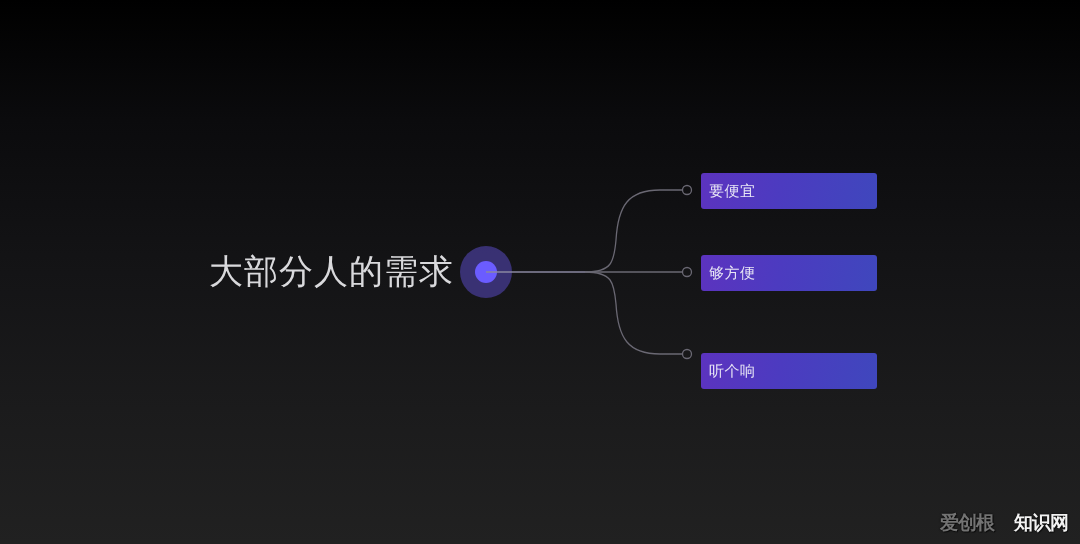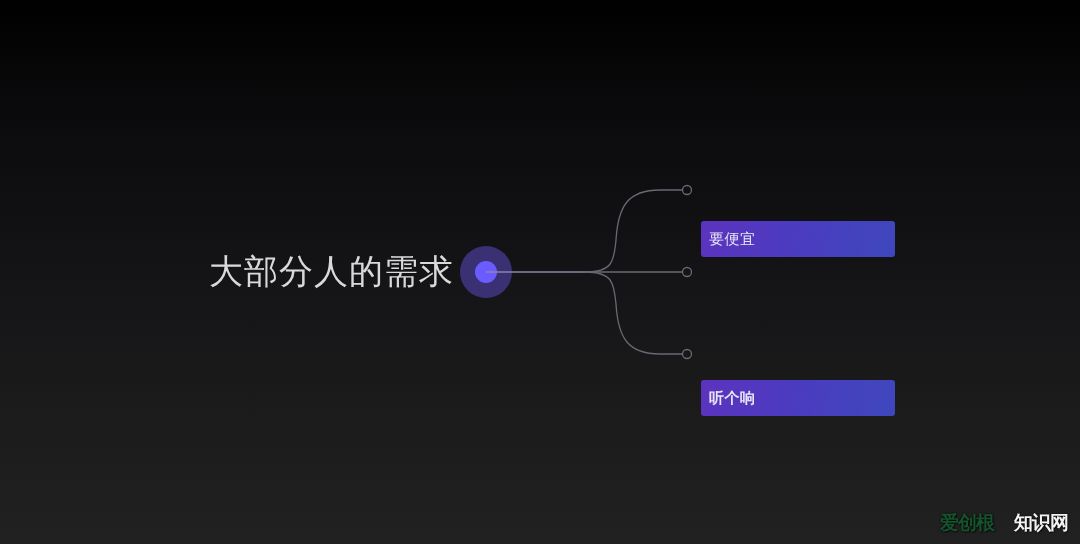--- a/index.html
+++ b/index.html
@@ -33,42 +33,41 @@
     svg.connectors {
       position: absolute;
       left: 0;
       top: 0;
       width: 1080px;
       height: 544px;
     }
     .branch-box {
       position: absolute;
       left: 701px;
-      width: 194px;
+      width: 176px;
       height: 36px;
       border-radius: 3px;
       background: linear-gradient(100deg, #5c33bf 0%, #4c3bc0 45%, #3f47bd 100%);
       color: #e8e6f5;
       font-size: 15px;
       line-height: 36px;
       padding-left: 8px;
       box-sizing: border-box;
       letter-spacing: 0.5px;
-      margin-top: 48px;
     }
     .watermark {
       position: absolute;
       right: 12px;
       bottom: 8px;
       font-size: 19px;
       font-weight: bold;
       letter-spacing: -1px;
       text-shadow: 0 0 2px #000, 1px 1px 0 #111;
     }
-    .watermark .wm-a { color: #14532d; }
+    .watermark .wm-a { color: #737373; }
     .watermark .wm-b { color: #f2f2f2; margin-left: 20px; }
   </style>
 </head>
 <body>
 
 <div class="stage">
 
   <svg class="connectors" viewBox="0 0 1080 544">
 
     <circle cx="486" cy="272" r="26" fill="#3b3378" opacity="0.95"></circle>
@@ -85,21 +84,24 @@
     <circle cx="687" cy="190" r="4.5" fill="none" stroke="#6a6873" stroke-width="1.3"></circle>
     <circle cx="687" cy="272" r="4.5" fill="none" stroke="#6a6873" stroke-width="1.3"></circle>
     <circle cx="687" cy="354" r="4.5" fill="none" stroke="#6a6873" stroke-width="1.3"></circle>
   </svg>
 
   <div class="main-title">大部分人的需求</div>
 
   <div class="branch-box" style="top:173px;">
     <span>要便宜</span>
   </div>
-  <div class="branch-box" style="top:332px;font-weight:bold;">
+  <div class="branch-box" style="top:255px;">
+    <span>够方便</span>
+  </div>
+  <div class="branch-box" style="top:353px;">
     <span>听个响</span>
   </div>
 
   <div class="watermark">
     <span class="wm-a">爱创根</span><span class="wm-b">知识网</span>
   </div>
 
 </div>
 
 </body></html>

